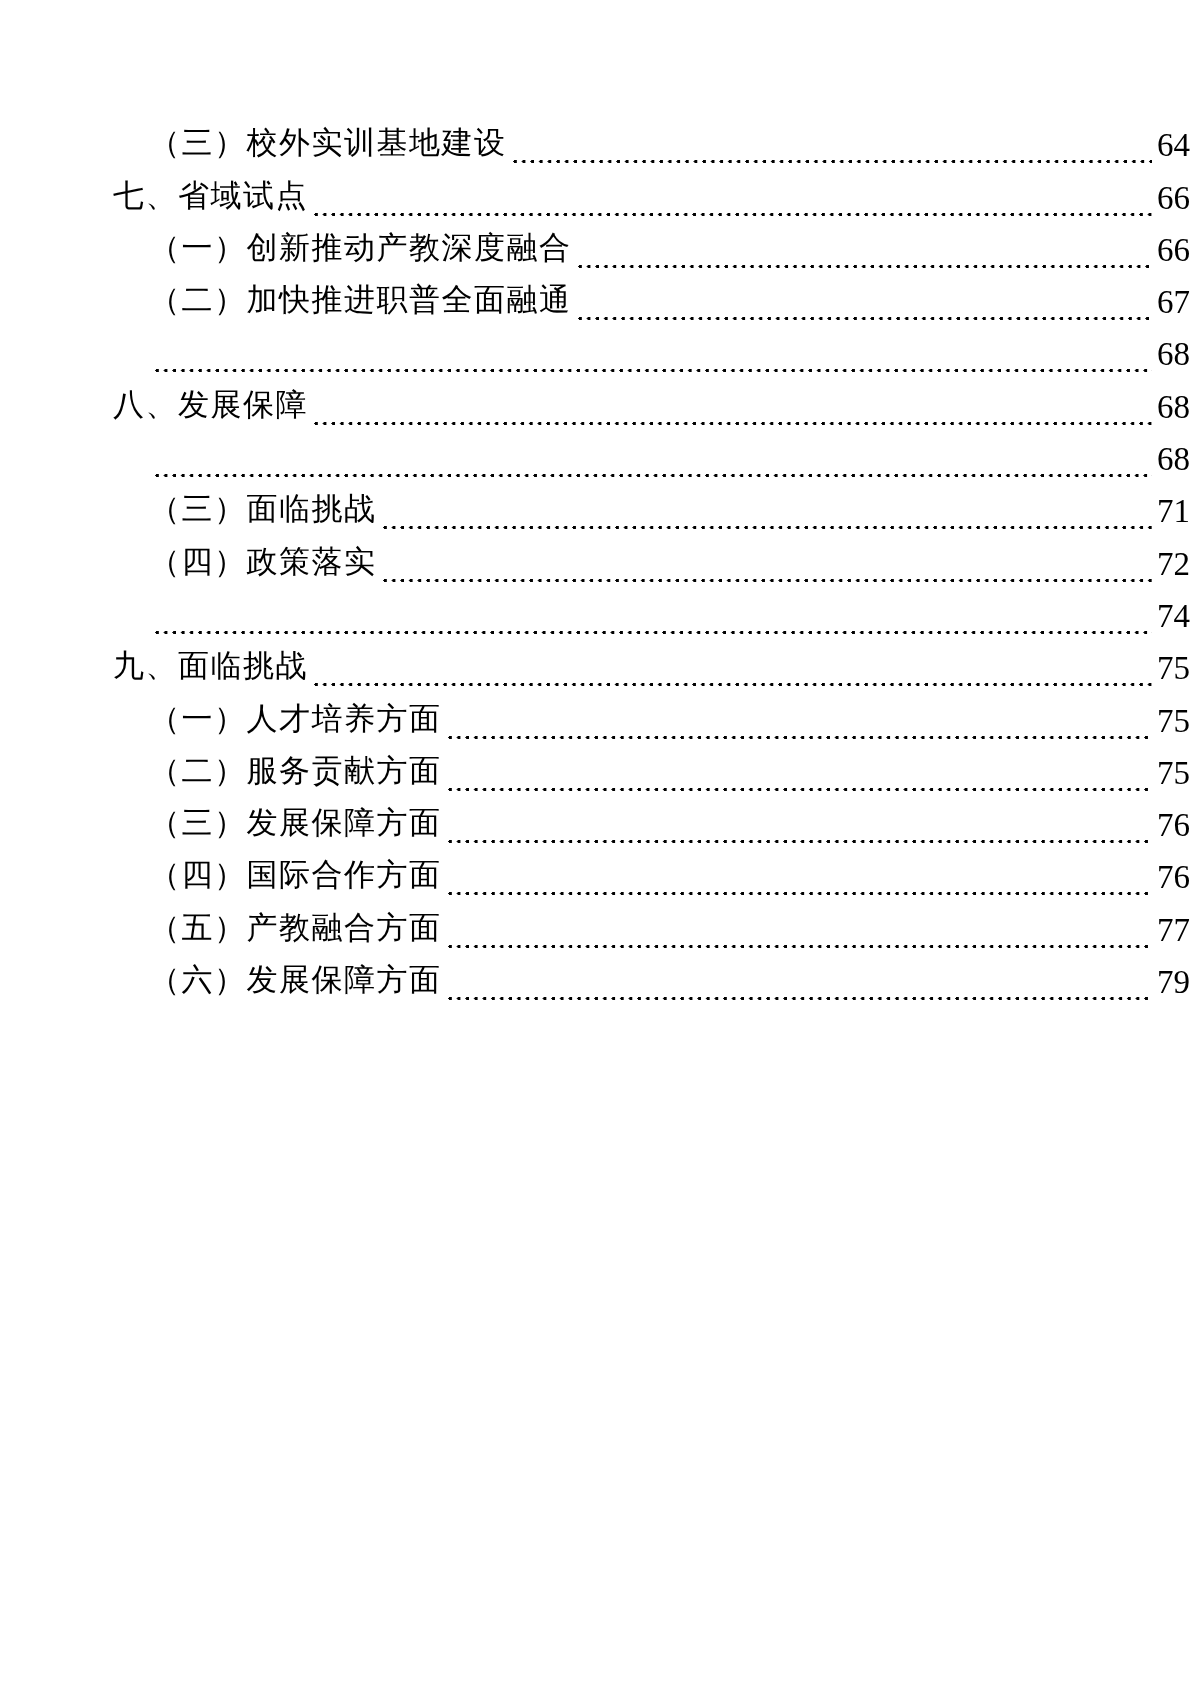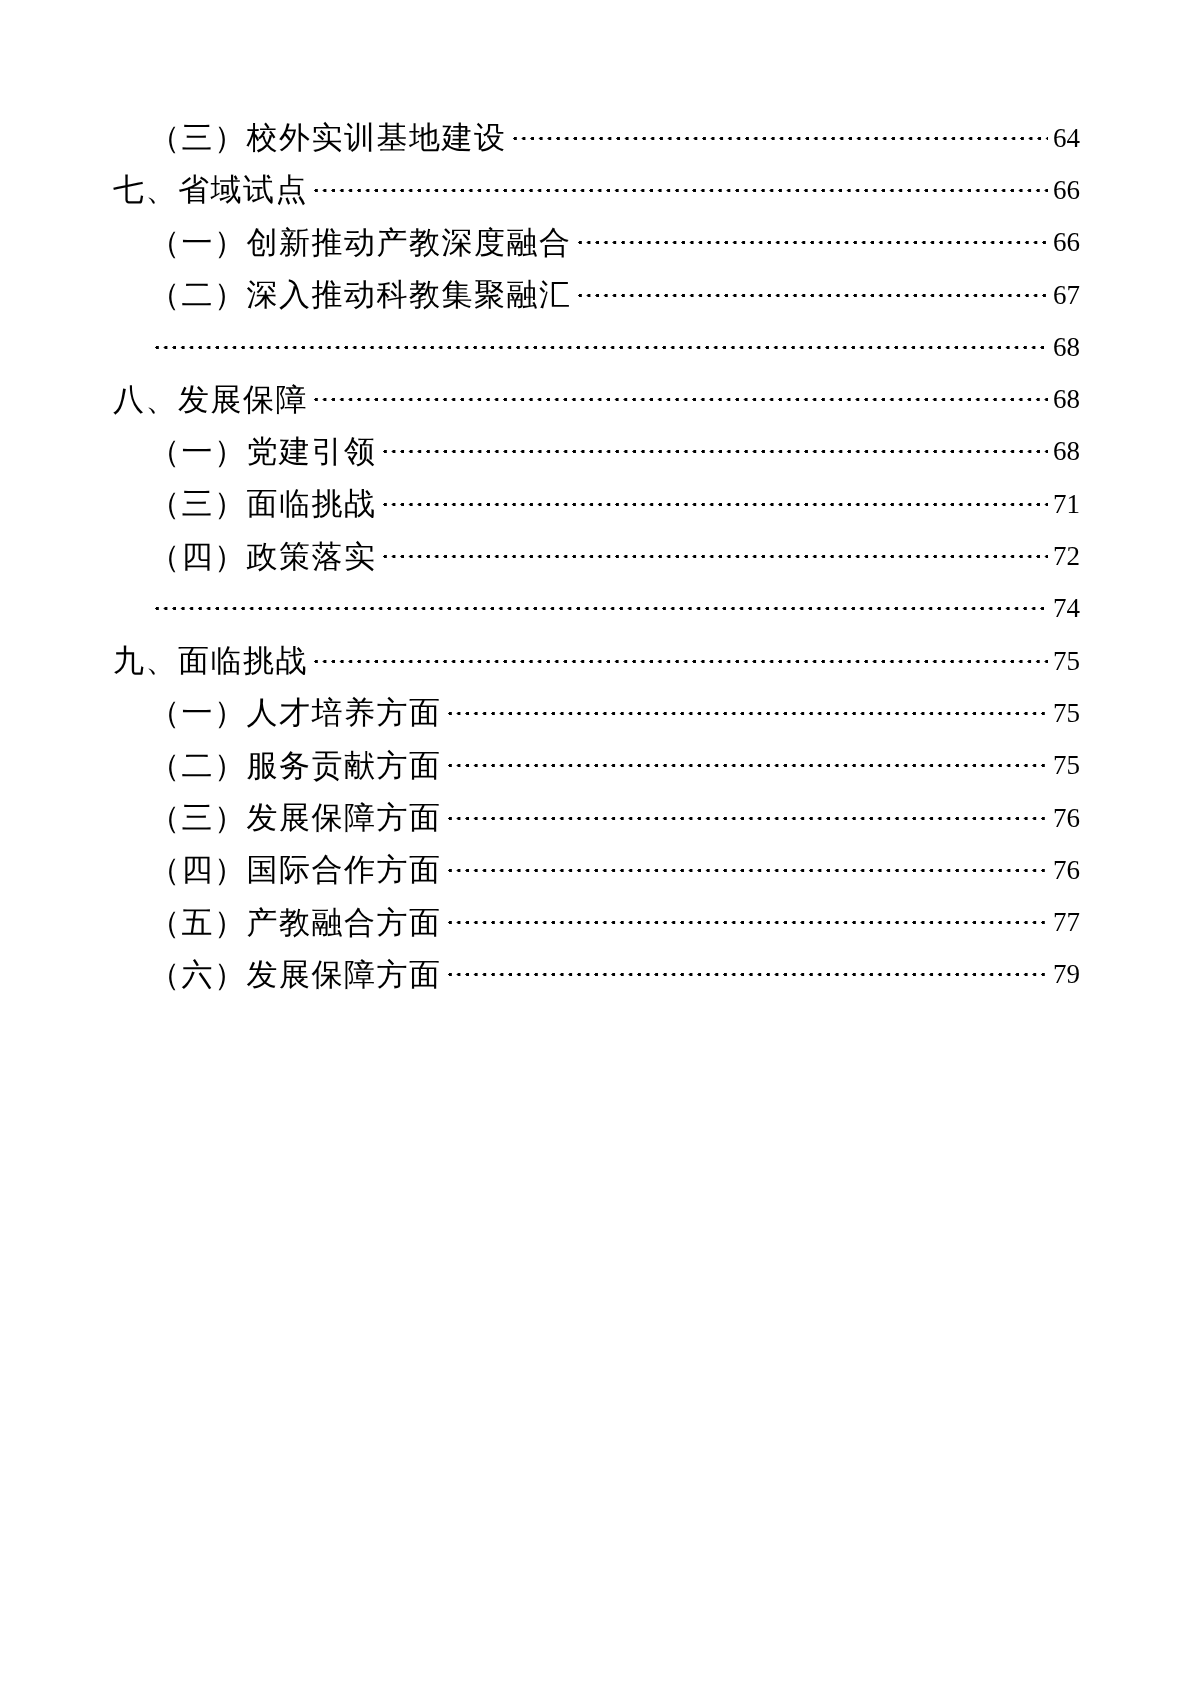--- a/index.html
+++ b/index.html
@@ -22,44 +22,43 @@
     overflow: hidden;
   }
   .toc {
     position: absolute;
     top: 112px;
     left: 0;
     right: 0;
   }
   .toc-row {
     display: flex;
-    align-items: center;
+    align-items: flex-end;
     height: 52.3px;
-    padding-right: 110px;
     cursor: pointer;
   }
   .toc-row.lvl1 { padding-left: 113px; }
   .toc-row.lvl2 { padding-left: 149px; }
   .toc-label {
     font-size: 31px;
     letter-spacing: 1.5px;
     white-space: nowrap;
     color: var(--text);
   }
   .toc-leader {
     flex: 1;
     height: 5px;
     margin: 0 5px 0 6px;
     background-image: radial-gradient(circle at 2.2px 2.5px, var(--dot) 1.7px, transparent 1.9px);
     background-size: 8.6px 5px;
     background-repeat: repeat-x;
     background-position: left bottom;
   }
   .toc-page {
-    font-size: 27px;
+    font-size: 33px;
     white-space: nowrap;
     color: var(--text);
   }
 </style>
 </head>
 <body>
 
 <div class="page">
   <div class="toc">
       <div class="toc-row lvl2">
@@ -71,35 +70,34 @@
     <span class="toc-label">七、省域试点</span>
     <span class="toc-leader"></span>
     <span class="toc-page">66</span>
   </div>
       <div class="toc-row lvl2">
     <span class="toc-label">（一）创新推动产教深度融合</span>
     <span class="toc-leader"></span>
     <span class="toc-page">66</span>
   </div>
       <div class="toc-row lvl2">
-    <span class="toc-label">（二）深入推动科教集聚融汇</span>
+    <span class="toc-label">（二）加快推进职普全面融通</span>
     <span class="toc-leader"></span>
     <span class="toc-page">67</span>
   </div>
       <div class="toc-row lvl2">
     <span class="toc-leader"></span>
     <span class="toc-page">68</span>
   </div>
       <div class="toc-row lvl1">
     <span class="toc-label">八、发展保障</span>
     <span class="toc-leader"></span>
     <span class="toc-page">68</span>
   </div>
       <div class="toc-row lvl2">
-    <span class="toc-label">（一）党建引领</span>
     <span class="toc-leader"></span>
     <span class="toc-page">68</span>
   </div>
       <div class="toc-row lvl2">
     <span class="toc-label">（三）面临挑战</span>
     <span class="toc-leader"></span>
     <span class="toc-page">71</span>
   </div>
       <div class="toc-row lvl2">
     <span class="toc-label">（四）政策落实</span>

